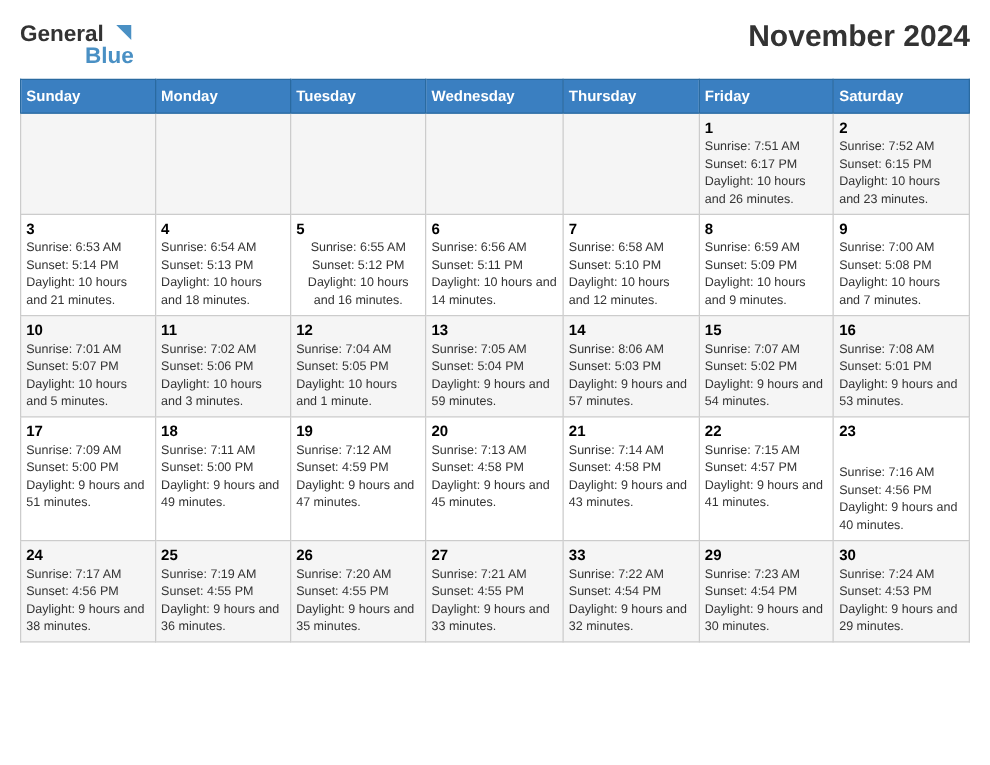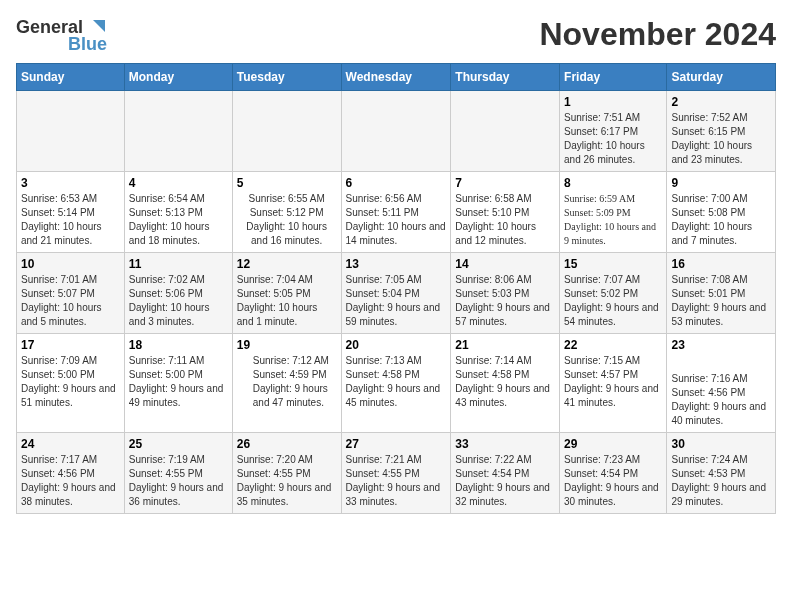--- a/index.html
+++ b/index.html
@@ -18,21 +18,21 @@
     }
     .logo {
       display: flex;
       flex-direction: column;
       align-items: flex-end;
     }
     .title-area {
       text-align: right;
     }
     .month-title {
-      font-size: 32px;
+      font-size: 24px;
       font-weight: bold;
       color: #333;
     }
     .location {
       font-size: 15px;
       color: #555;
     }
     table {
       width: 100%;
       border-collapse: collapse;
@@ -150,21 +150,21 @@
 Daylight: 10 hours and 14 minutes.</div>
         </td>
         <td>
           <div class="day-number">7</div>
           <div class="day-info" style="white-space: pre-line;">Sunrise: 6:58 AM
 Sunset: 5:10 PM
 Daylight: 10 hours and 12 minutes.</div>
         </td>
         <td>
           <div class="day-number">8</div>
-          <div class="day-info" style="white-space: pre-line; font-family: Liberation Serif, serif;">Sunrise: 6:59 AM
+          <div class="day-info" style="white-space: pre-line;">Sunrise: 6:59 AM
 Sunset: 5:09 PM
 Daylight: 10 hours and 9 minutes.</div>
         </td>
         <td>
           <div class="day-number">9</div>
           <div class="day-info" style="white-space: pre-line;">Sunrise: 7:00 AM
 Sunset: 5:08 PM
 Daylight: 10 hours and 7 minutes.</div>
         </td>
       </tr>
@@ -220,21 +220,21 @@
 Daylight: 9 hours and 51 minutes.</div>
         </td>
         <td>
           <div class="day-number">18</div>
           <div class="day-info" style="white-space: pre-line;">Sunrise: 7:11 AM
 Sunset: 5:00 PM
 Daylight: 9 hours and 49 minutes.</div>
         </td>
         <td>
           <div class="day-number">19</div>
-          <div class="day-info" style="white-space: pre-line; margin-left: 16px;">Sunrise: 7:12 AM
+          <div class="day-info" style="white-space: pre-line;">Sunrise: 7:12 AM
 Sunset: 4:59 PM
 Daylight: 9 hours and 47 minutes.</div>
         </td>
         <td>
           <div class="day-number">20</div>
           <div class="day-info" style="white-space: pre-line;">Sunrise: 7:13 AM
 Sunset: 4:58 PM
 Daylight: 9 hours and 45 minutes.</div>
         </td>
         <td>

